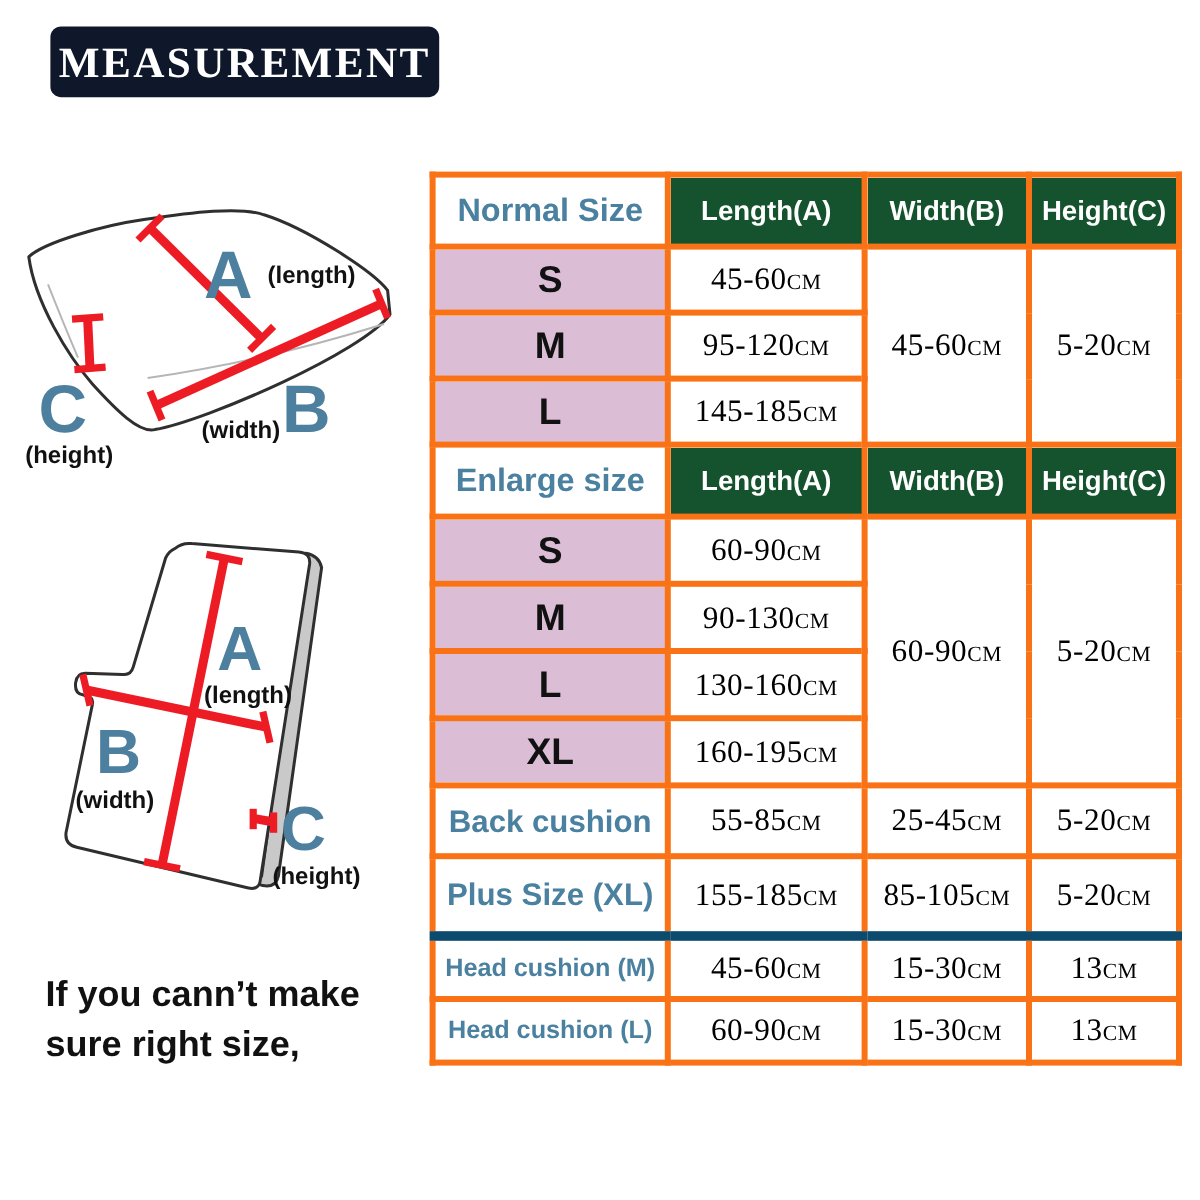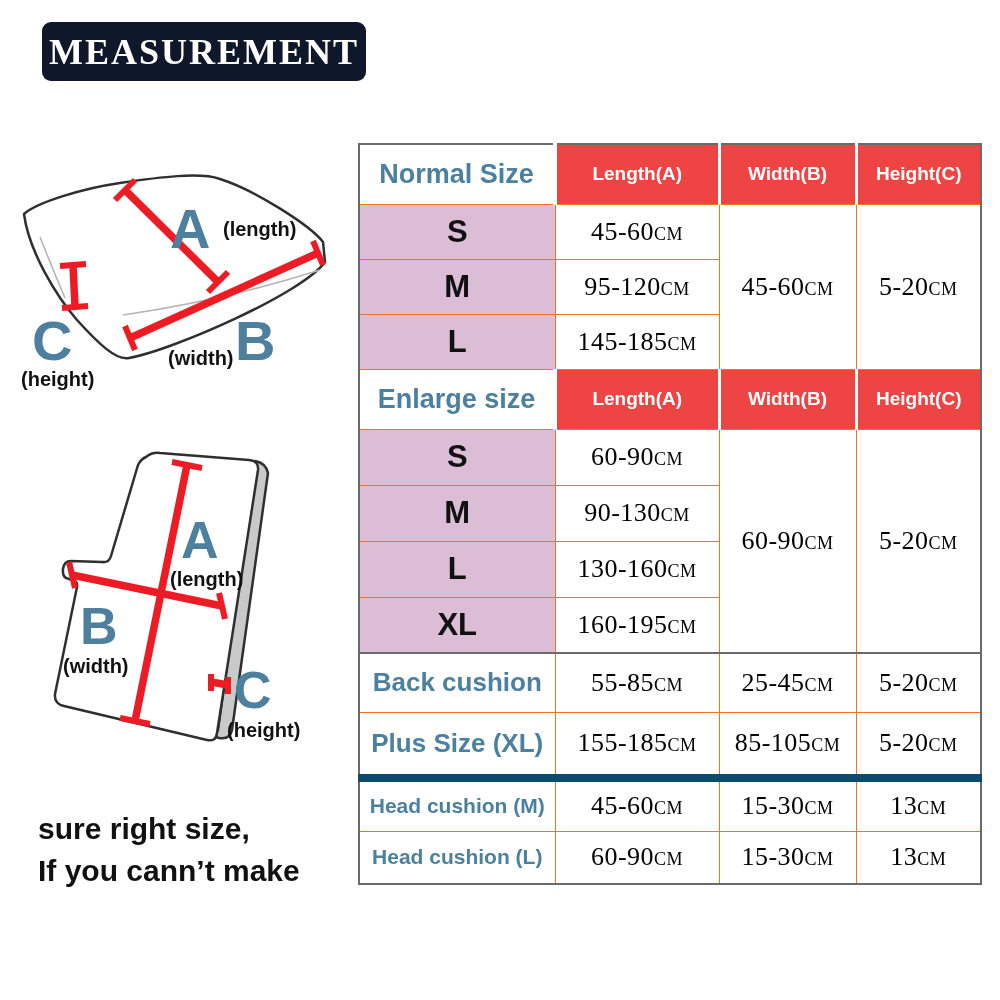--- a/index.html
+++ b/index.html
@@ -29,32 +29,32 @@
   .big     { fill:#4d7f9e; font-weight:700; font-size:56px; font-family:"Liberation Sans",sans-serif; }
   .big2    { fill:#4d7f9e; font-weight:700; font-size:52px; font-family:"Liberation Sans",sans-serif; }
   .note-lbl{ fill:#111111; font-weight:700; font-size:20px; font-family:"Liberation Sans",sans-serif; }
   
   table.size-table {
     position:absolute; left:358px; top:143px;
     border-collapse:collapse; table-layout:fixed;
     background:#ffffff; border:2px solid #6a6a6a;
   }
   table.size-table td {
-    border:1px solid #f97316; text-align:center; vertical-align:middle;
+    border:5px solid #f97316; text-align:center; vertical-align:middle;
     padding:0; overflow:hidden;
   }
   .r-hdr  { height:60px; }
   .r-n    { height:55px; }
   .r-e    { height:56px; }
   .r-back { height:59px; }
   .r-plus { height:66px;padding-left:28px; }
   .r-head { height:53px; }
   .lbl-hdr { color:#4a80a0; font-weight:700; font-size:27px; background:#ffffff; }
   .dk {
-    background:#ef4444; color:#ffffff; font-weight:700; font-size:19px;
+    background:#14532d; color:#ffffff; font-weight:700; font-size:23px;
     border-left:3px solid #ffffff !important;
   }
   .dk-first { border-left:4px solid #ffffff !important; }
   .size-cell { background:#dcbdd6; font-weight:700; font-size:31px; color:#111111; }
   .val {
     font-family:"Liberation Serif","DejaVu Serif",serif; font-size:26px; color:#000000;
     text-transform:lowercase; font-variant:small-caps; letter-spacing:0.5px;
   }
   .cat   { color:#4a80a0; font-weight:700; font-size:26px;margin-top:44px; }
   .cat-sm{ color:#4a80a0; font-weight:700; font-size:21px; }
@@ -205,15 +205,15 @@
     <tr class="r-head">
       <td class="cat-sm">Head cushion (L)</td>
       <td class="val">60-90CM</td>
       <td class="val">15-30CM</td>
       <td class="val">13CM</td>
     </tr>
   </tbody>
 </table>
 
 <div class="contact-note">
+  <div>If you cann’t make</div>
   <div>sure right size,</div>
-  <div>If you cann’t make</div>
 </div>
 
 </body></html>

